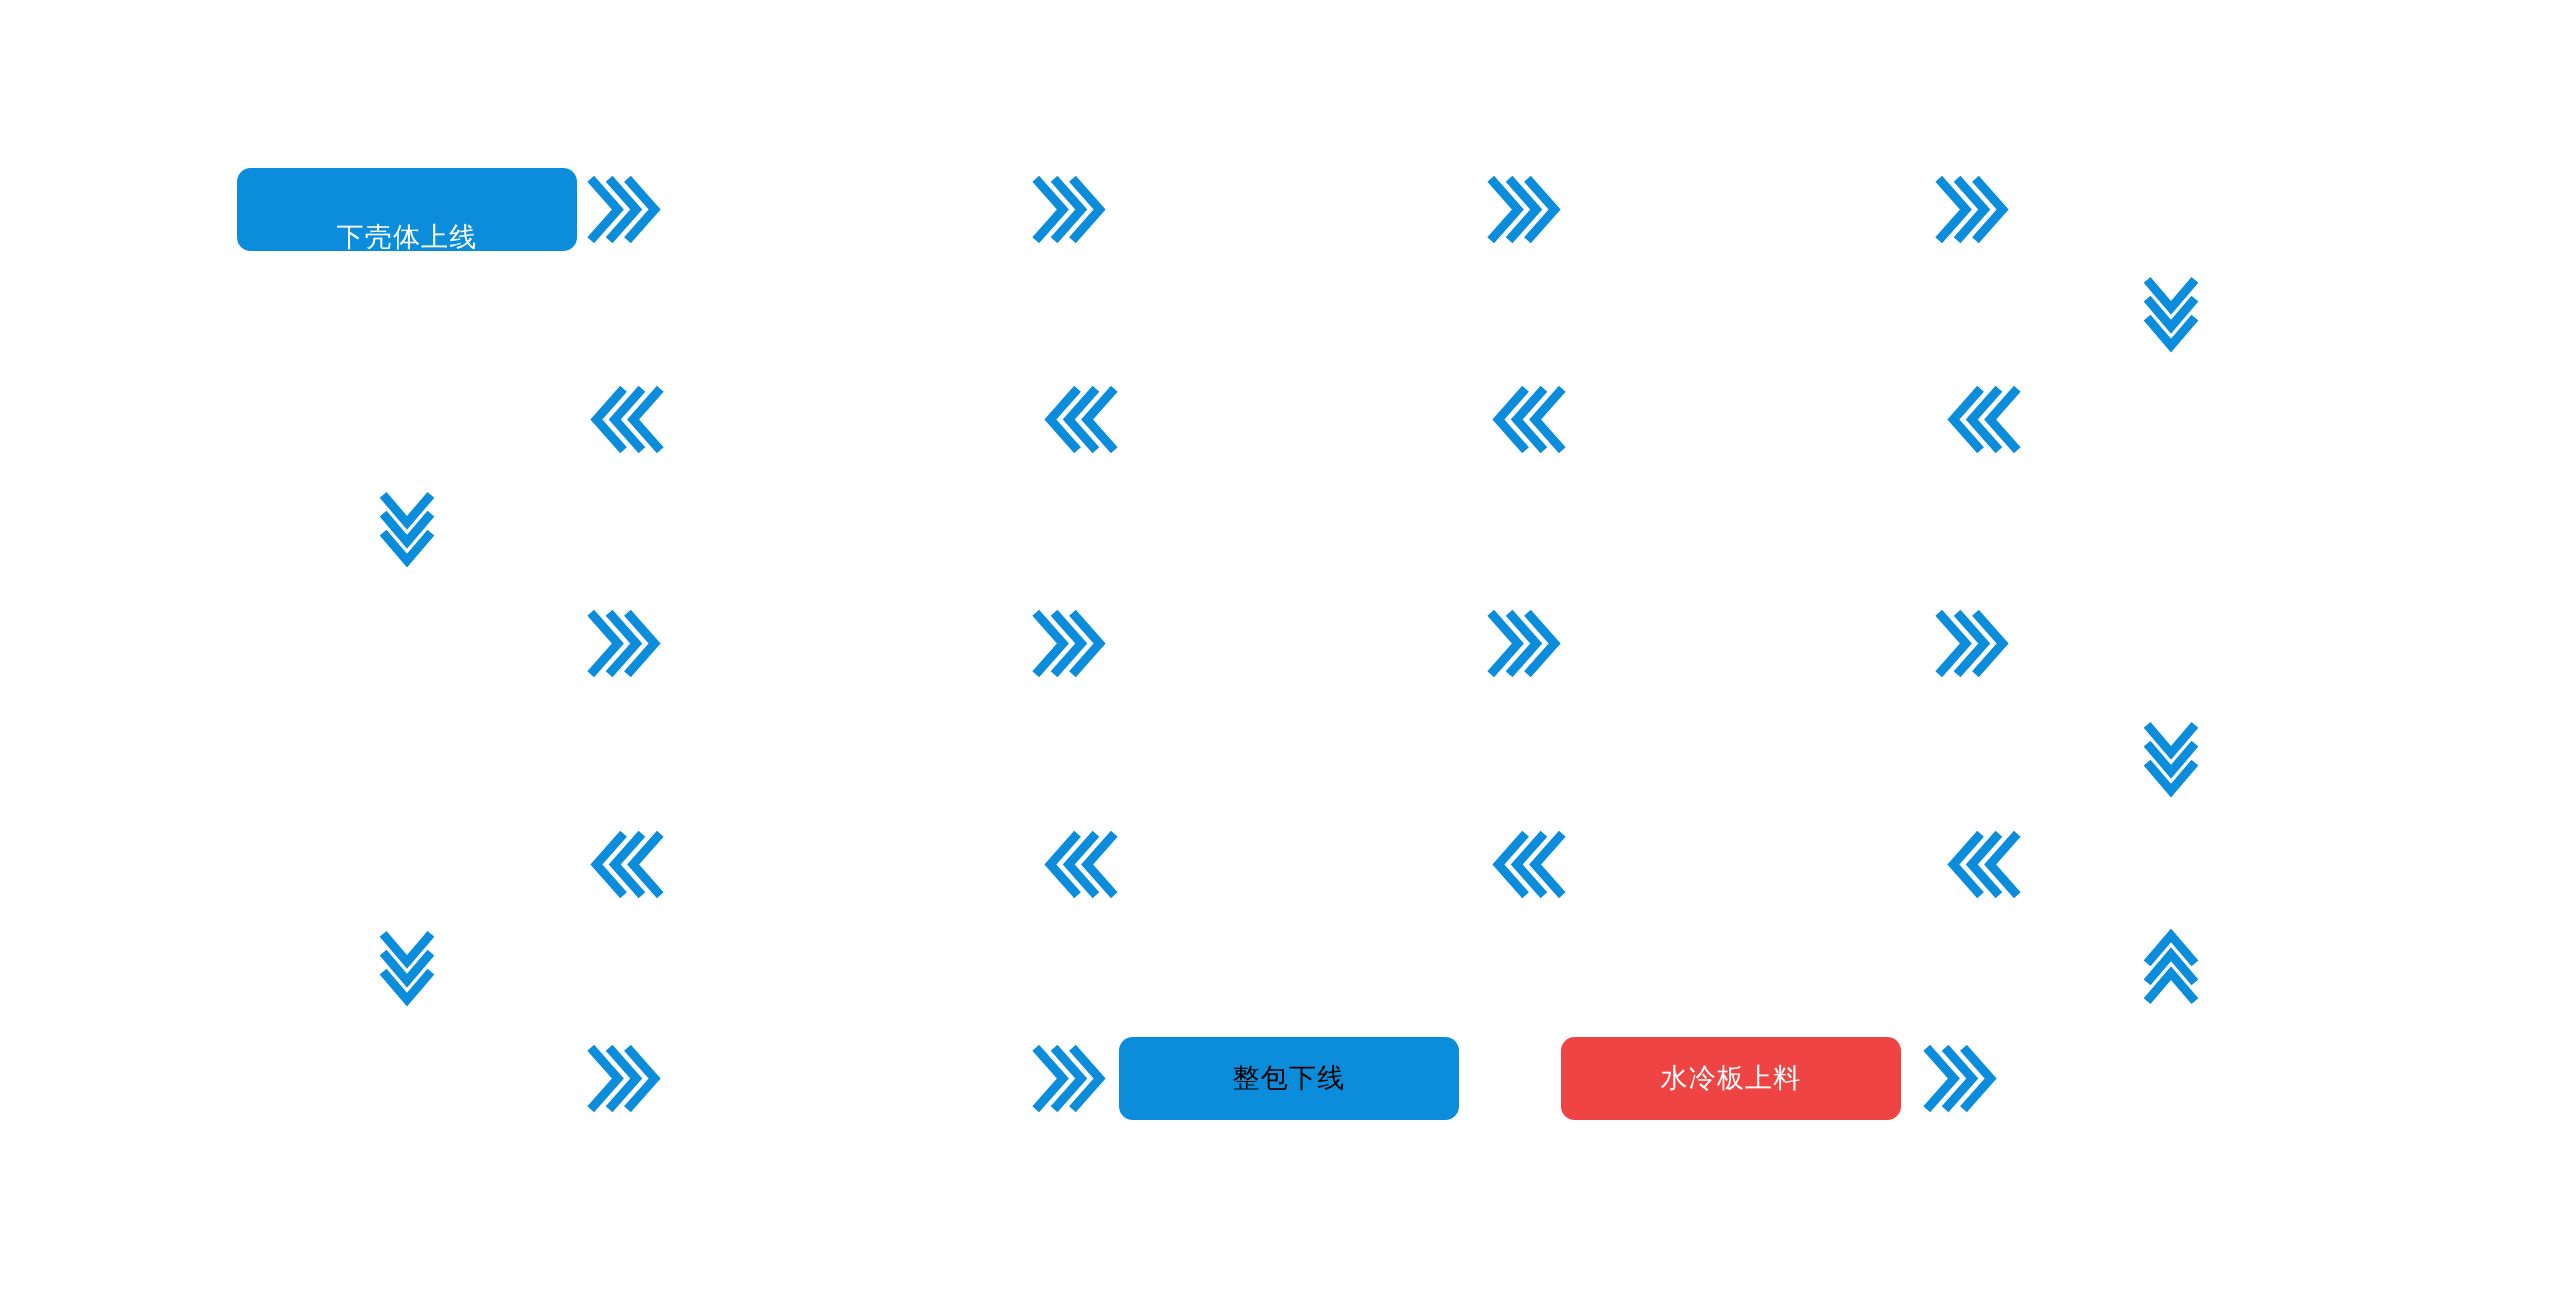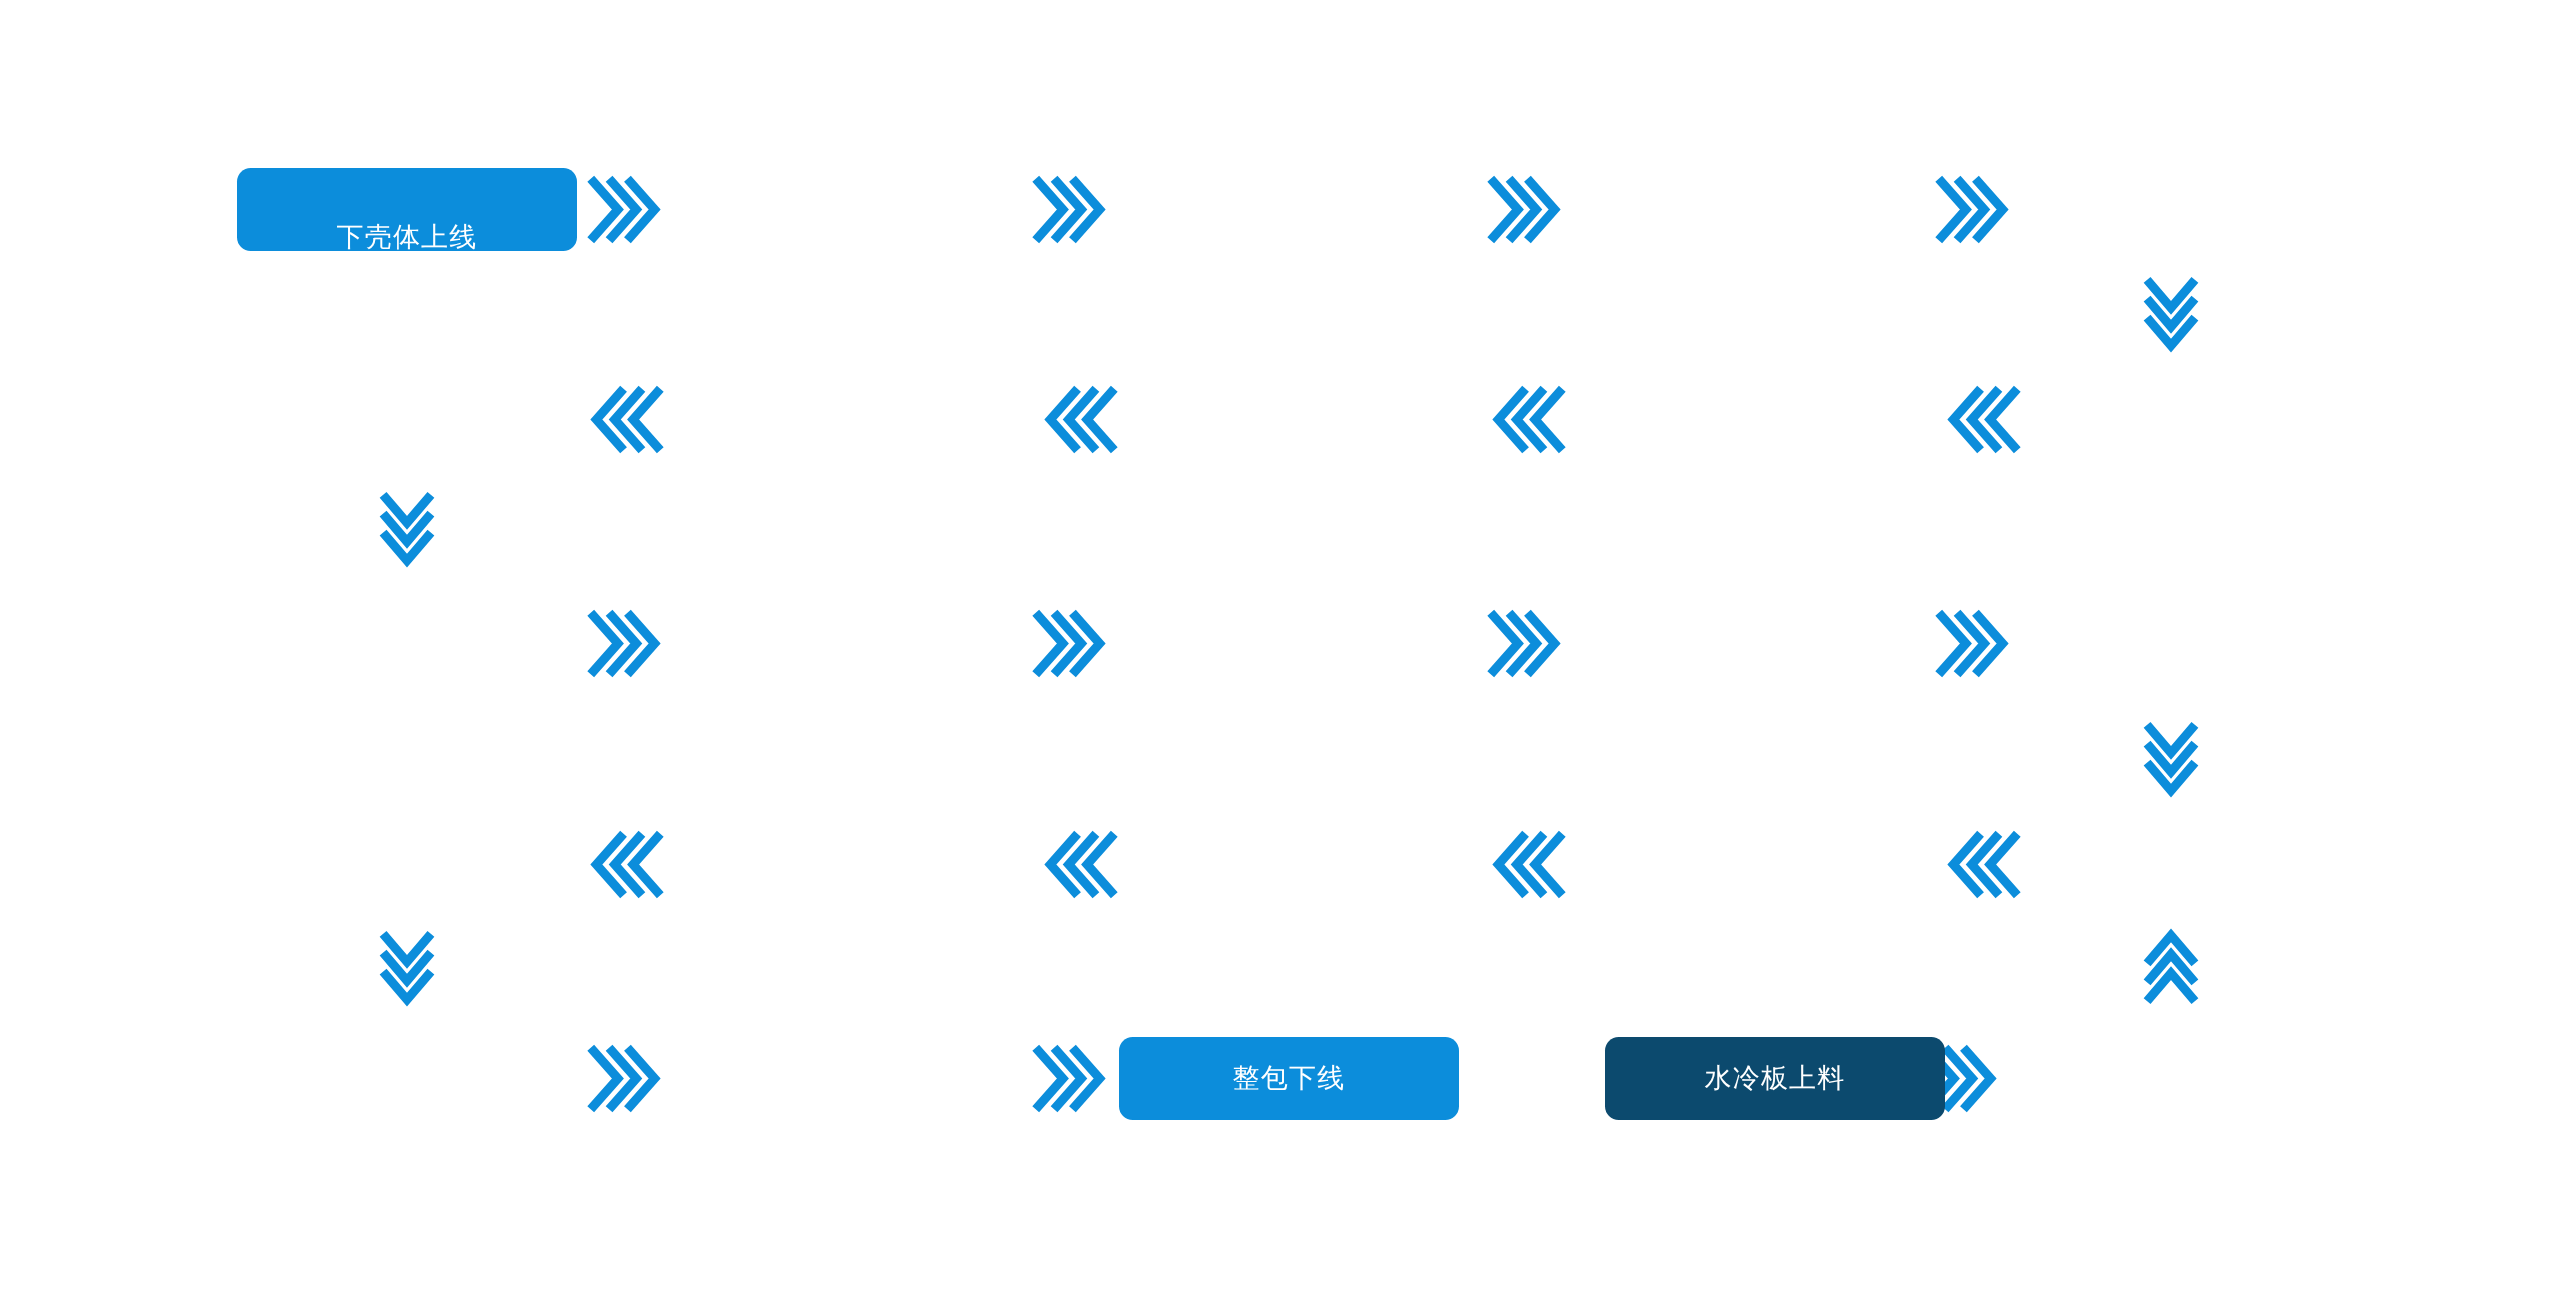--- a/index.html
+++ b/index.html
@@ -223,19 +223,19 @@
       <svg viewBox="0 0 100 100" preserveAspectRatio="none">
         <path d="M 4 4 L 44 50 L 4 96" stroke="#0c8ddb" vector-effect="non-scaling-stroke"></path>
         <path d="M 31 4 L 71 50 L 31 96" stroke="#0c8ddb" vector-effect="non-scaling-stroke"></path>
         <path d="M 58 4 L 98 50 L 58 96" stroke="#0c8ddb" vector-effect="non-scaling-stroke"></path>
       </svg>
     </div>
     <div class="node" style="left: 237px; top: 168px; width: 340px; height: 83px; background: rgb(12, 141, 219); align-items: flex-end;">
       <span class="node-label" style="color: rgb(255, 255, 255);">下壳体上线</span>
     </div>
     <div class="node" style="left: 1119px; top: 1037px; width: 340px; height: 83px; background: rgb(12, 141, 219);">
-      <span class="node-label" style="color: #ffffff;">整包下线</span>
-    </div>
-    <div class="node" style="left: 1561px; top: 1037px; width: 340px; height: 83px; background: #0c4a6e; margin-left: 44px;">
+      <span class="node-label" style="color: #000000;">整包下线</span>
+    </div>
+    <div class="node" style="left: 1561px; top: 1037px; width: 340px; height: 83px; background: #ef4444;">
       <span class="node-label" style="color: rgb(255, 255, 255);">水冷板上料</span>
     </div>
   </div>
 
 
 </body></html>

